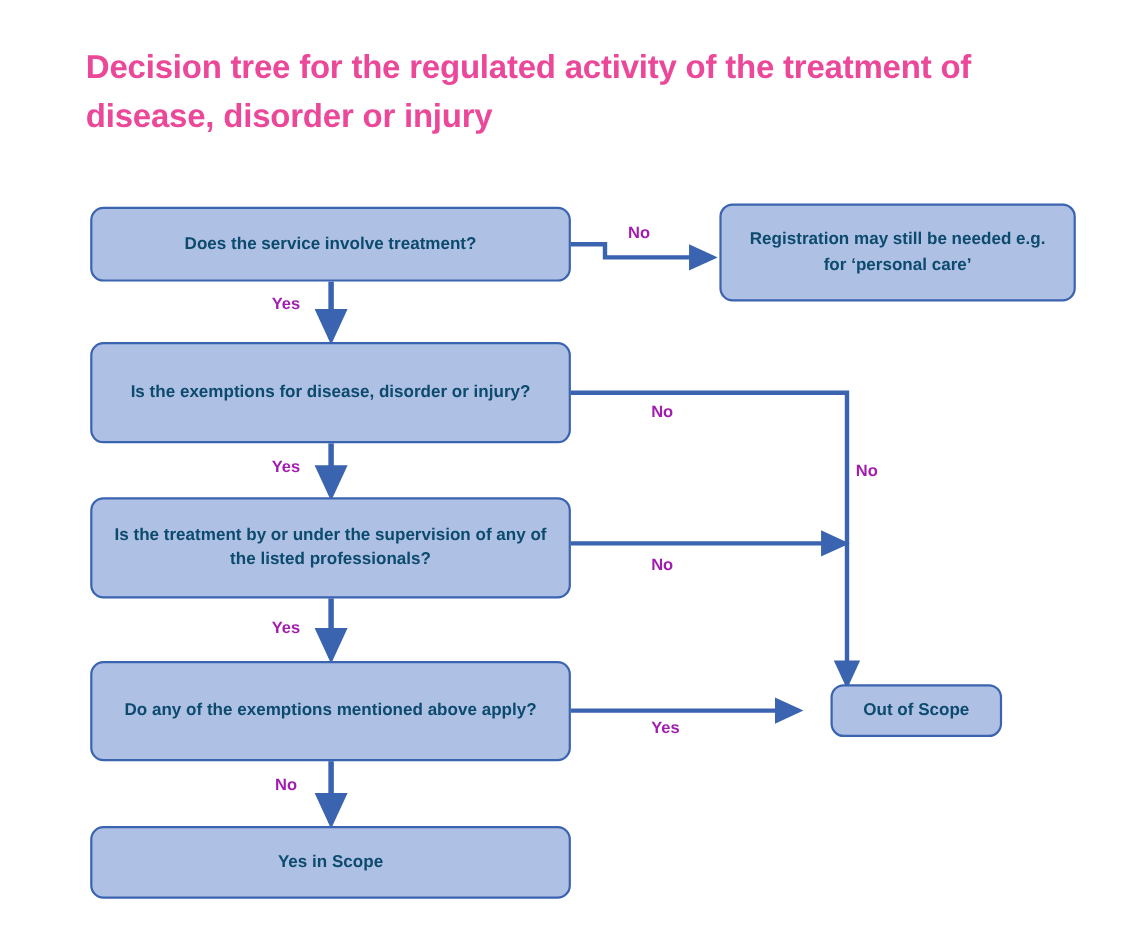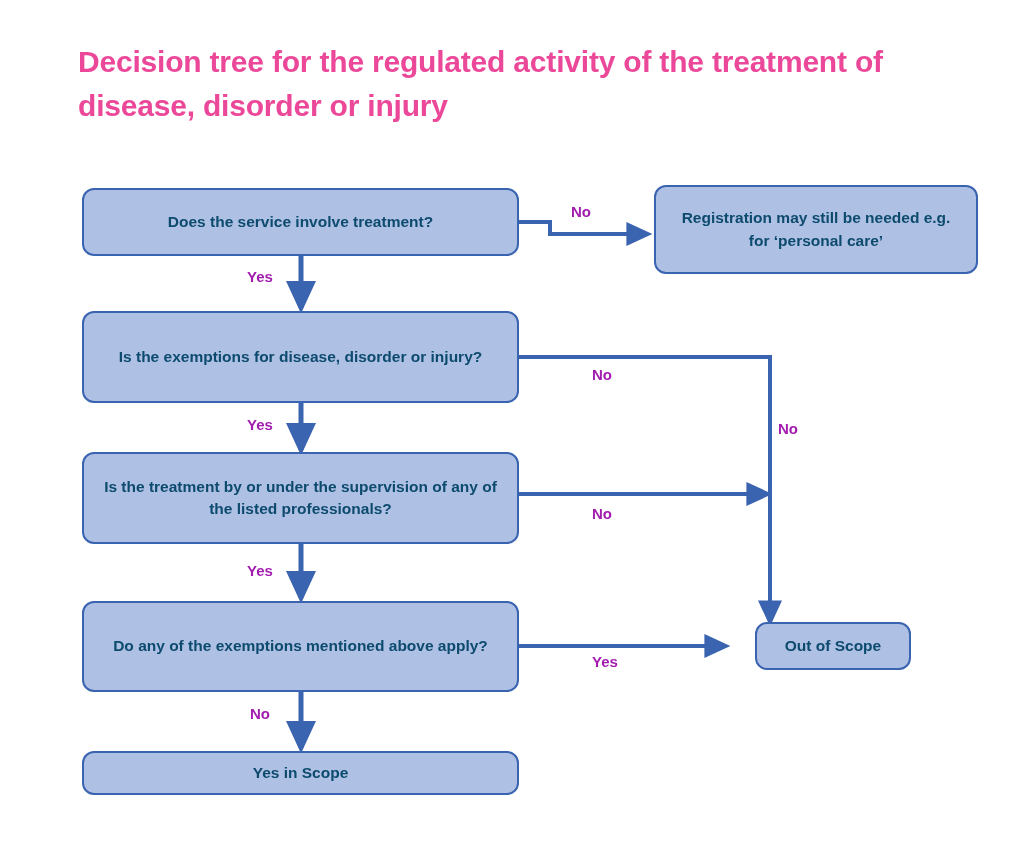--- a/index.html
+++ b/index.html
@@ -110,21 +110,21 @@
   </div>
 
   <div class="node" style="left:82px; top:601px; width:437px; height:91px;">
     <span>Do any of the exemptions mentioned above apply?</span>
   </div>
 
   <div class="node" style="left:731px; top:622px; width:156px; height:48px;margin-left:24px;">
     <span>Out of Scope</span>
   </div>
 
-  <div class="node" style="left:82px; top:751px; width:437px; height:44px;">
+  <div class="node" style="left:82px; top:751px; width:437px; height:66px;">
     <span>Yes in Scope</span>
   </div>
 
   <div class="edge-label" style="left:571px; top:203px;">No</div>
   <div class="edge-label" style="left:247px; top:268px;">Yes</div>
   <div class="edge-label" style="left:592px; top:366px;">No</div>
   <div class="edge-label" style="left:247px; top:416px;">Yes</div>
   <div class="edge-label" style="left:778px; top:420px;">No</div>
   <div class="edge-label" style="left:592px; top:505px;">No</div>
   <div class="edge-label" style="left:247px; top:562px;">Yes</div>

